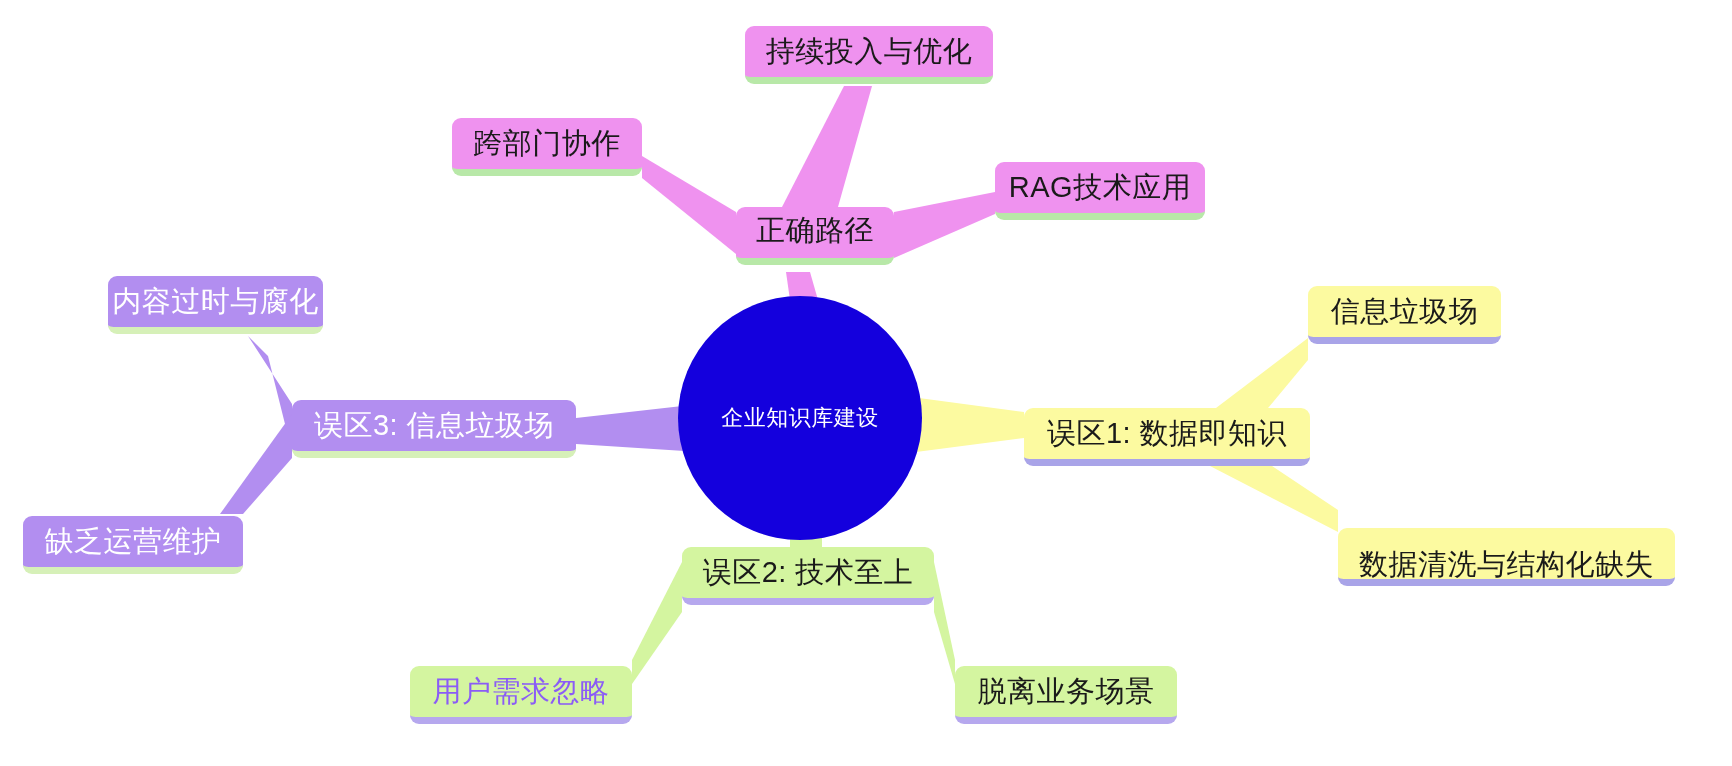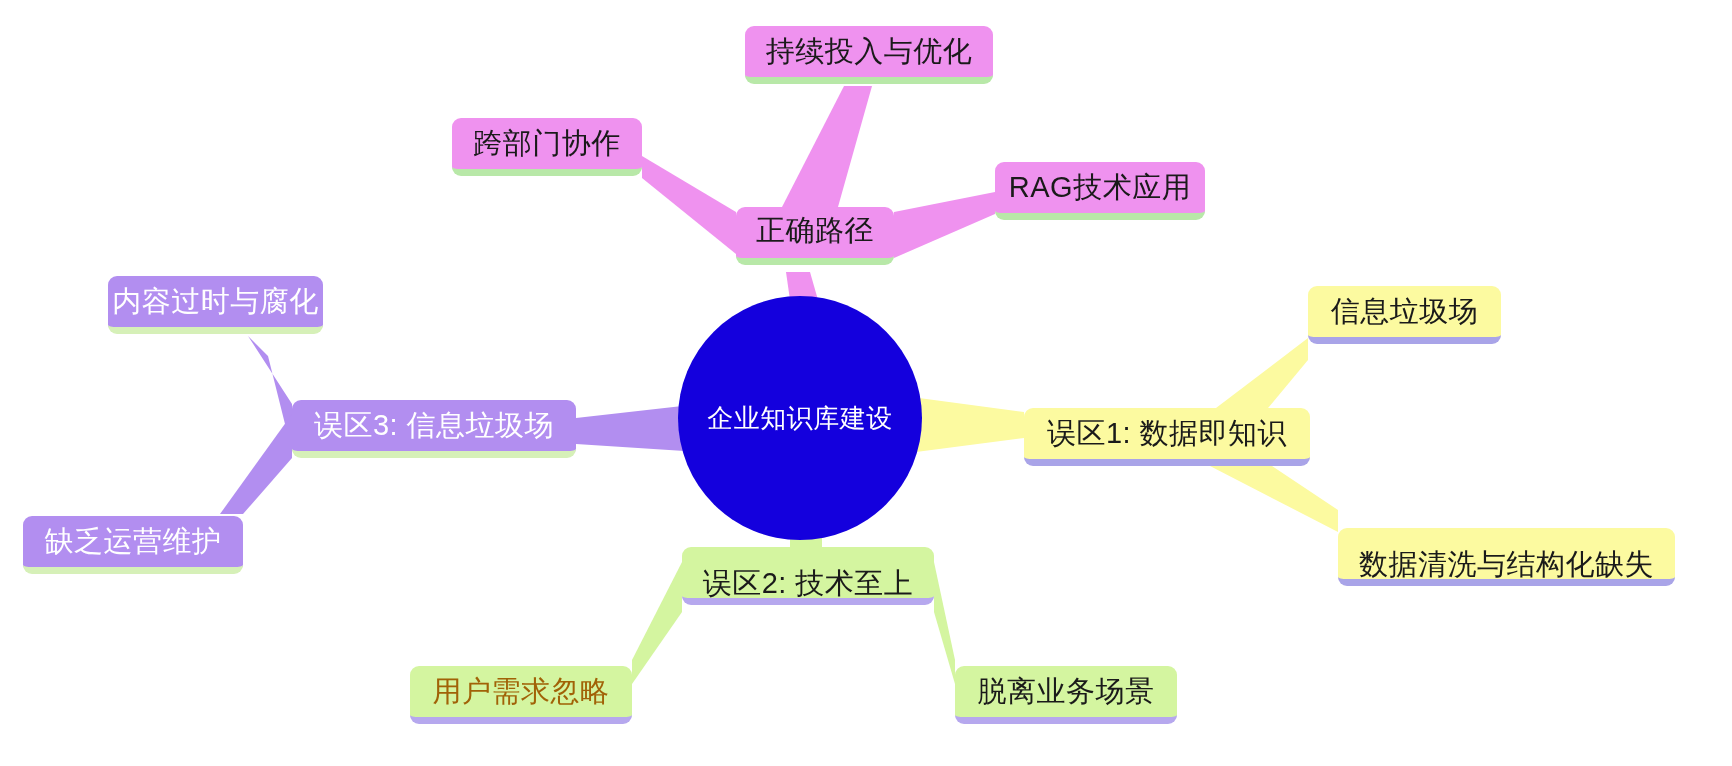--- a/index.html
+++ b/index.html
@@ -40,21 +40,21 @@
   }
   .node-box {
     padding: 0 22px;
     border-bottom-width: 7px;
     border-bottom-style: solid;
     border-radius: 9px;
   }
   .node-root {
     border-radius: 50%;
     color: #ffffff;
-    font-size: 26px;
+    font-size: 22px;
     border: none;
     text-align: right;
   }
   .node-label {
     position: relative;
     z-index: 2;
     pointer-events: none;
   }
 </style>
 </head>
@@ -94,24 +94,24 @@
       </div>
       <div class="node node-box" style="left: 1024px; top: 408px; width: 286px; height: 58px; background: rgb(252, 250, 160); color: rgb(26, 26, 26); border-bottom-color: rgb(169, 164, 232);">
         <span class="node-label">误区1: 数据即知识</span>
       </div>
       <div class="node node-box" style="left: 1308px; top: 286px; width: 193px; height: 58px; background: rgb(252, 250, 160); color: rgb(26, 26, 26); border-bottom-color: rgb(169, 164, 232);">
         <span class="node-label">信息垃圾场</span>
       </div>
       <div class="node node-box" style="left: 1338px; top: 528px; width: 337px; height: 58px; background: rgb(252, 250, 160); color: rgb(26, 26, 26); border-bottom-color: rgb(169, 164, 232); align-items: flex-end;">
         <span class="node-label">数据清洗与结构化缺失</span>
       </div>
-      <div class="node node-box" style="left: 682px; top: 547px; width: 252px; height: 58px; background: rgb(212, 245, 160); color: rgb(26, 26, 26); border-bottom-color: rgb(182, 168, 238); align-items: flex-end;">
+      <div class="node node-box" style="left: 682px; top: 547px; width: 252px; height: 58px; background: rgb(212, 245, 160); color: rgb(26, 26, 26); border-bottom-color: rgb(182, 168, 238);">
         <span class="node-label">误区2: 技术至上</span>
       </div>
-      <div class="node node-box" style="left: 410px; top: 666px; width: 222px; height: 58px; background: rgb(212, 245, 160); color: #a16207; border-bottom-color: rgb(182, 168, 238);">
+      <div class="node node-box" style="left: 410px; top: 666px; width: 222px; height: 58px; background: rgb(212, 245, 160); color: #8b5cf6; border-bottom-color: rgb(182, 168, 238);">
         <span class="node-label">用户需求忽略</span>
       </div>
       <div class="node node-box" style="left: 955px; top: 666px; width: 222px; height: 58px; background: rgb(212, 245, 160); color: rgb(26, 26, 26); border-bottom-color: rgb(182, 168, 238);">
         <span class="node-label">脱离业务场景</span>
       </div>
       <div class="node node-box" style="left: 292px; top: 400px; width: 284px; height: 58px; background: rgb(178, 142, 240); color: rgb(255, 255, 255); border-bottom-color: rgb(214, 240, 184);">
         <span class="node-label">误区3: 信息垃圾场</span>
       </div>
       <div class="node node-box" style="left: 108px; top: 276px; width: 215px; height: 58px; background: rgb(178, 142, 240); color: rgb(255, 255, 255); border-bottom-color: rgb(214, 240, 184);">
         <span class="node-label">内容过时与腐化</span>

